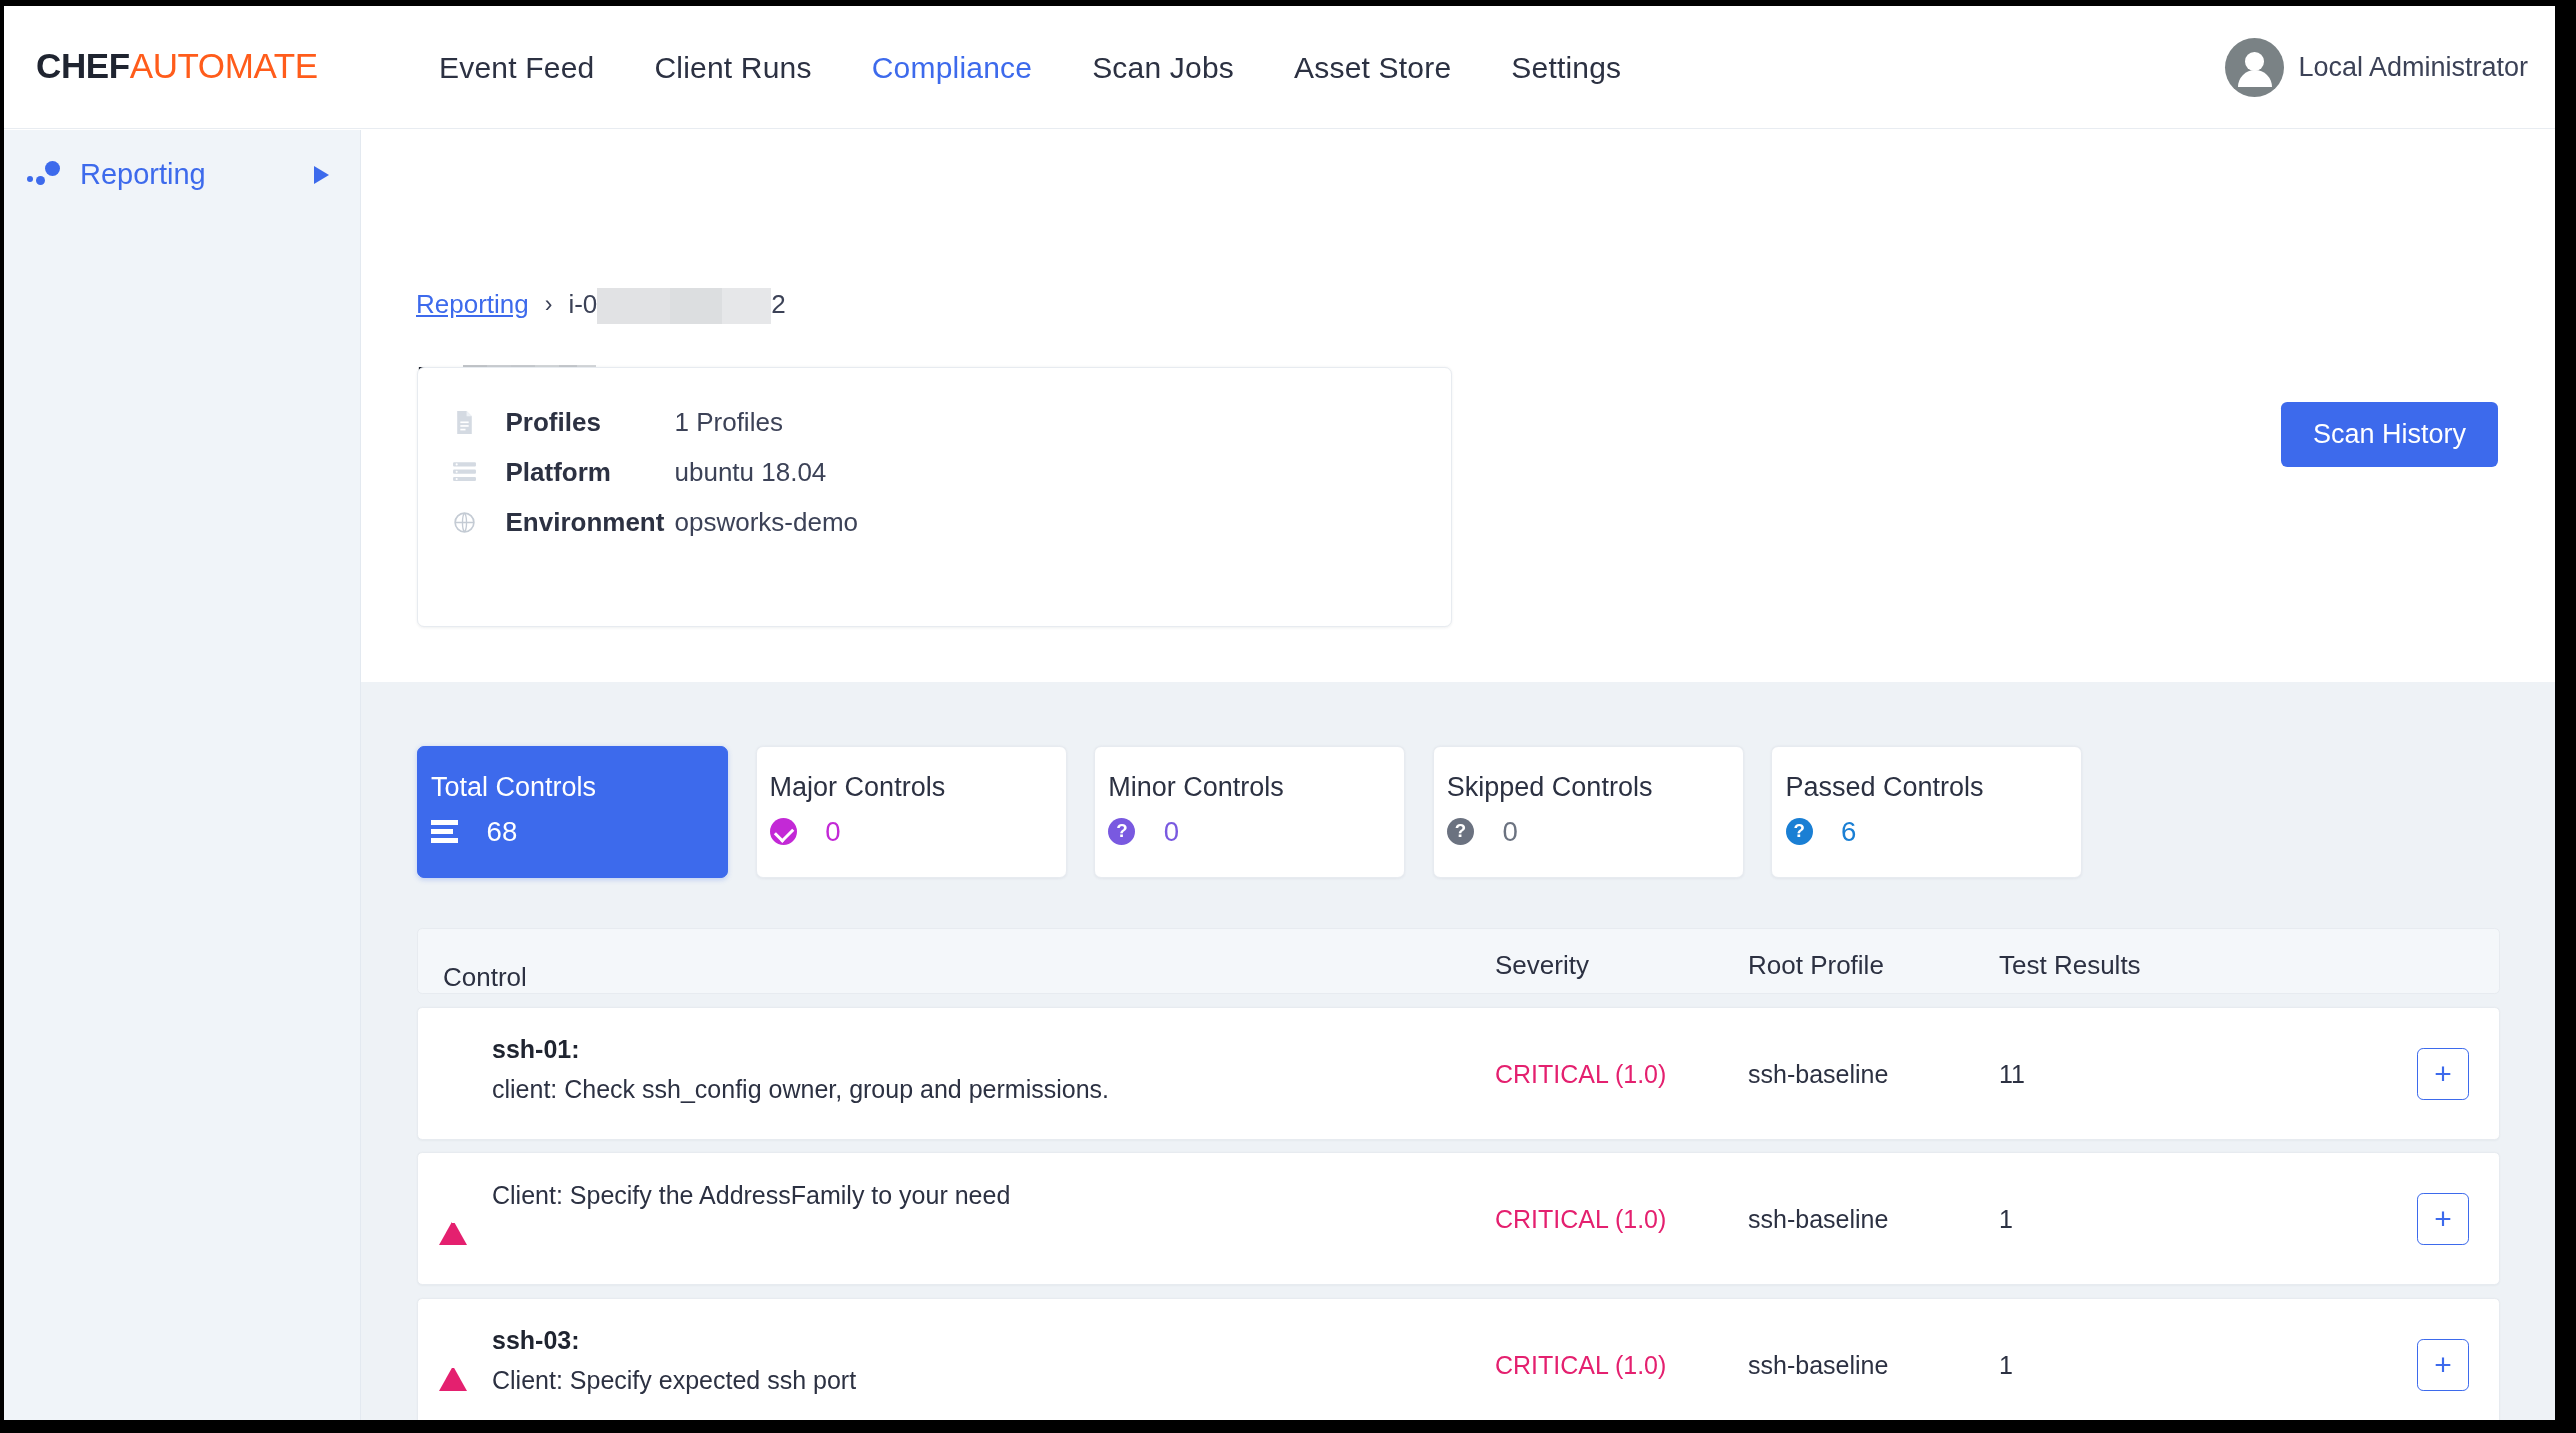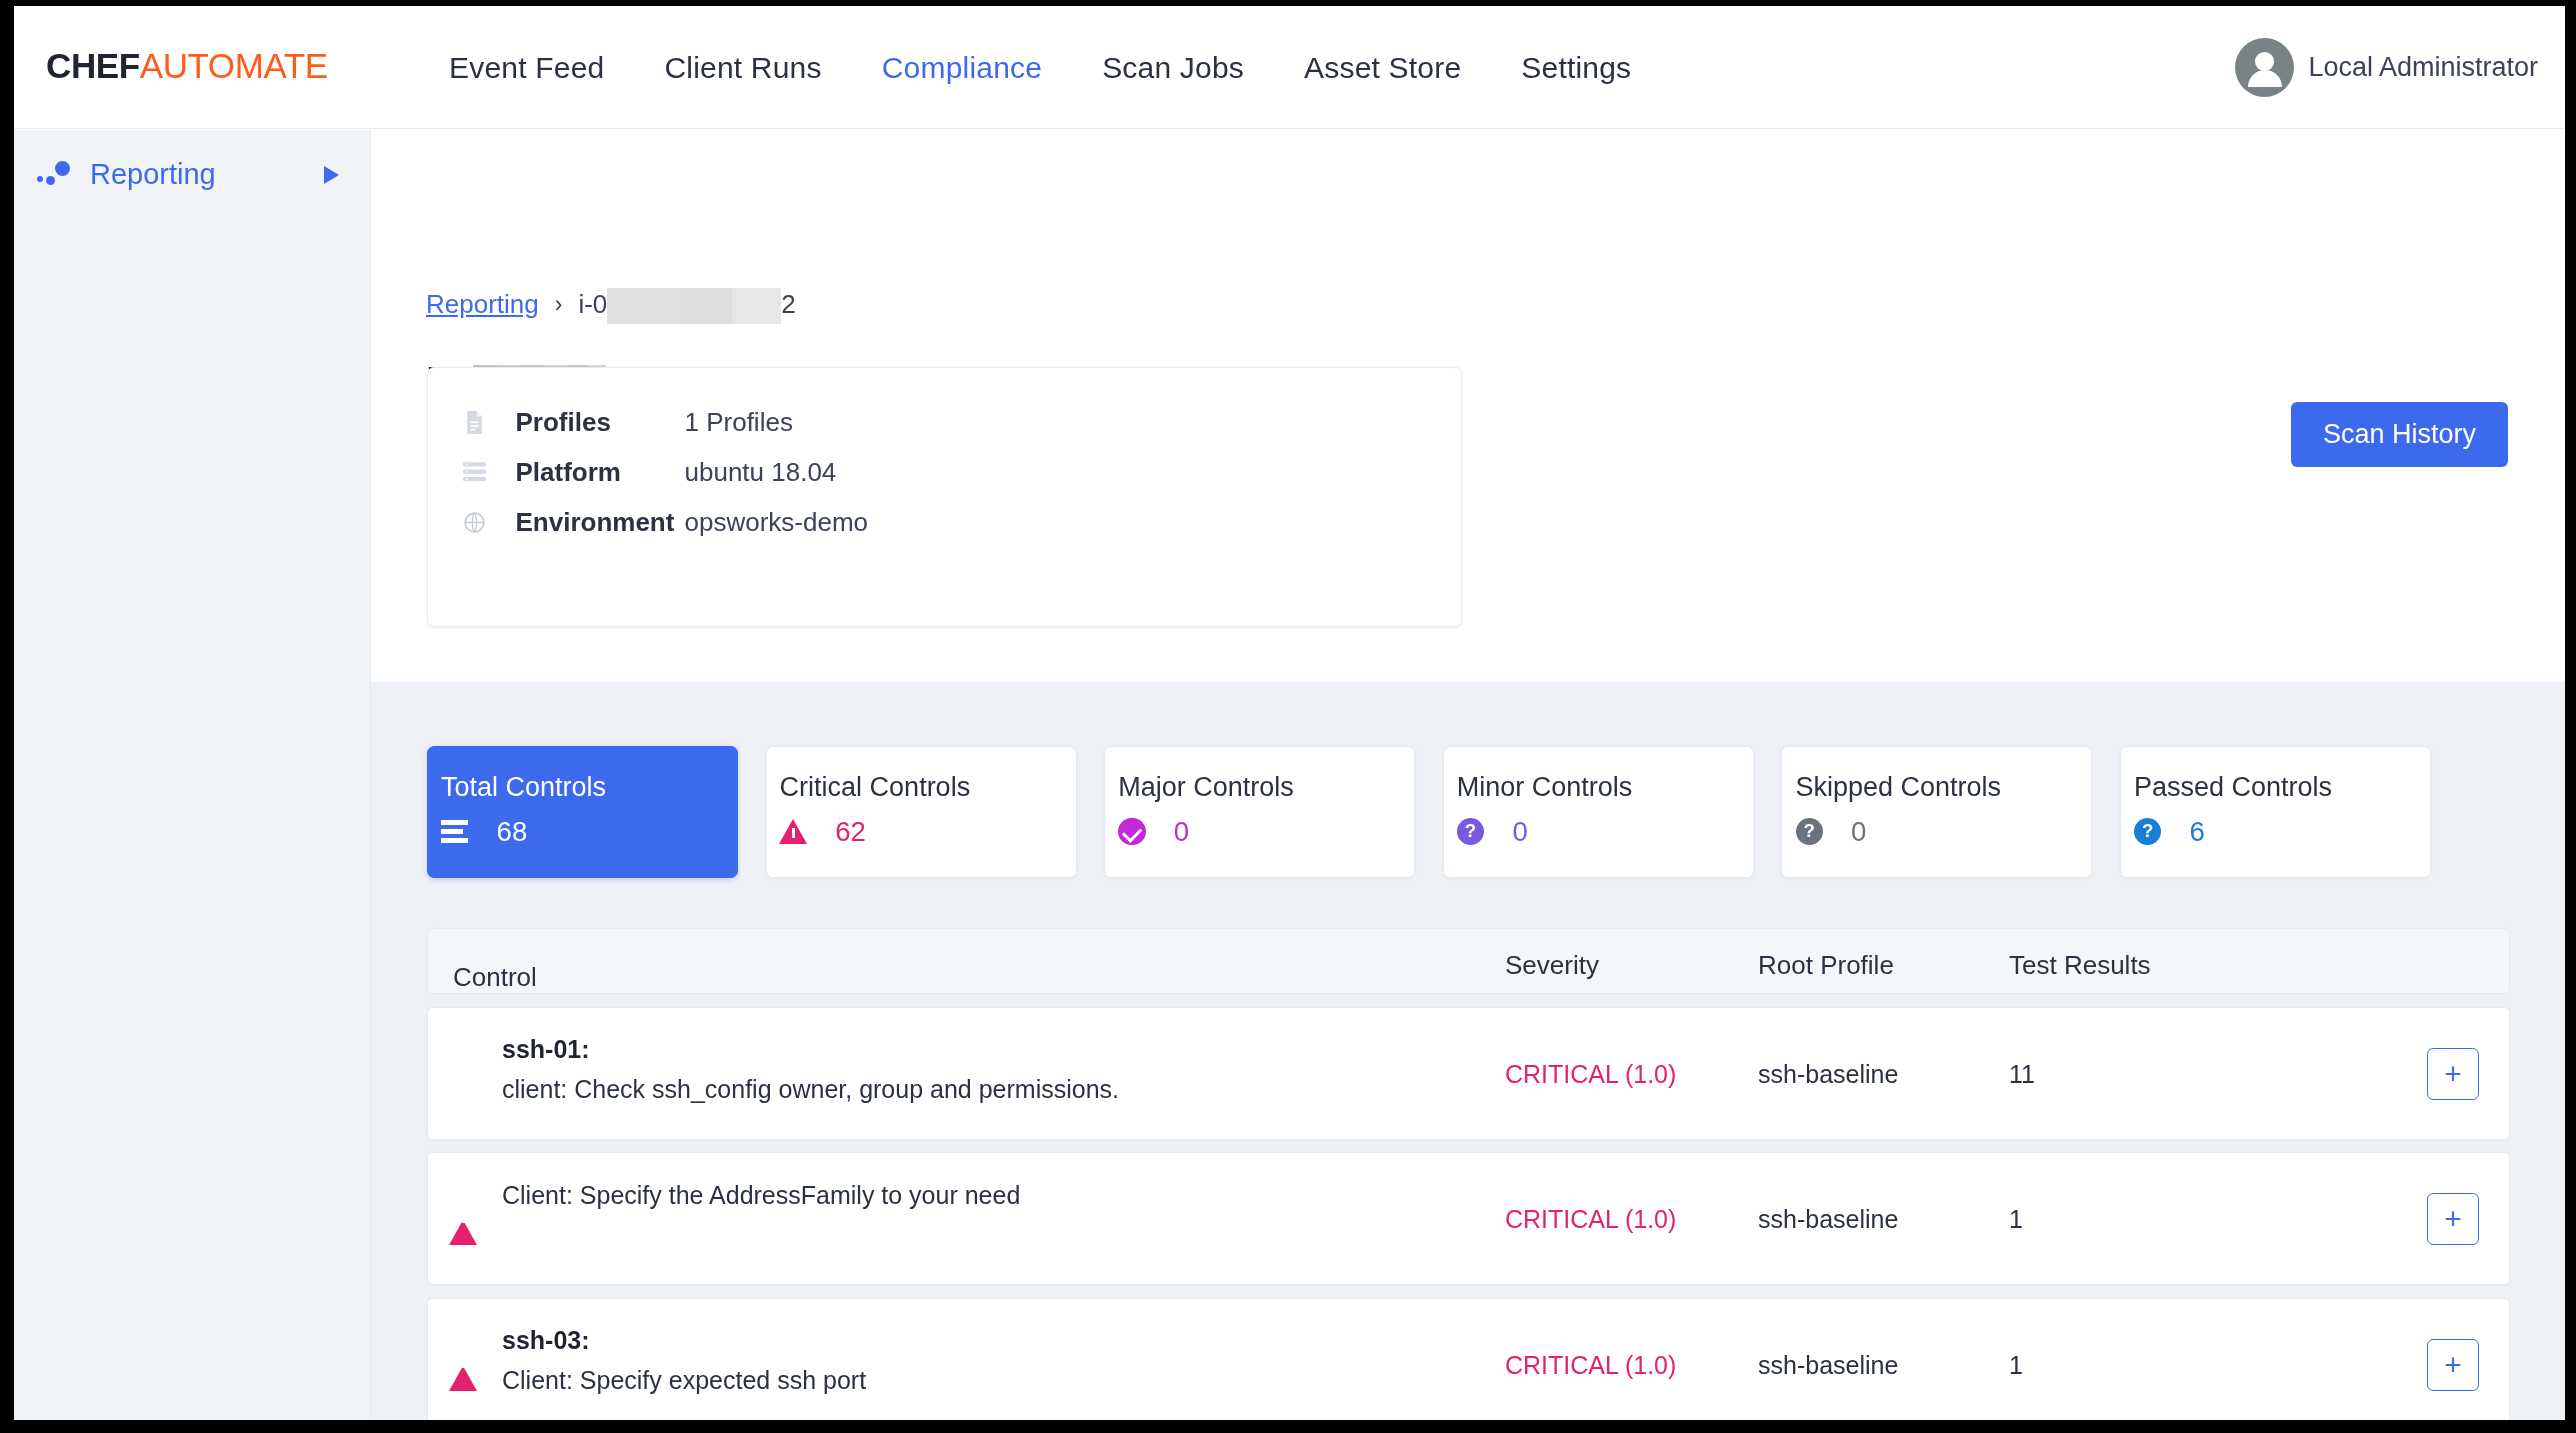--- a/index.html
+++ b/index.html
@@ -15,21 +15,21 @@
   
   #frame {
     position: absolute;
     left: 0; top: 0;
     width: 2576px; height: 1433px;
     background: #000000;
   }
 
   #viewport {
     position: absolute;
-    left: 14px; top: 6.2px;
+    left: 4px; top: 6.2px;
     width: 2551px; height: 1414px;
     background: #ffffff;
     overflow: hidden;
   }
 
   
   #topnav {
     position: absolute;
     left: 0; top: 0;
     width: 2551px; height: 123px;
@@ -596,29 +596,20 @@
               <span class="list-icon" style="color:#ffffff">
                     <i></i>
                     <i></i>
                     <i></i>
                   </span>
             </span>
             <span class="stat-val" style="color:#ffffff">68</span>
           </div>
         </div>
 
-        <div class="stat-card">
-          <div class="stat-title">Critical Controls</div>
-          <div class="stat-valrow">
-            <span class="stat-icon">
-              <span class="tri"></span>
-            </span>
-            <span class="stat-val" style="color:#e4206f">62</span>
-          </div>
-        </div>
 
         <div class="stat-card">
           <div class="stat-title">Major Controls</div>
           <div class="stat-valrow">
             <span class="stat-icon">
               <span class="check-circ magenta"></span>
             </span>
             <span class="stat-val" style="color:#c329d6">0</span>
           </div>
         </div>

